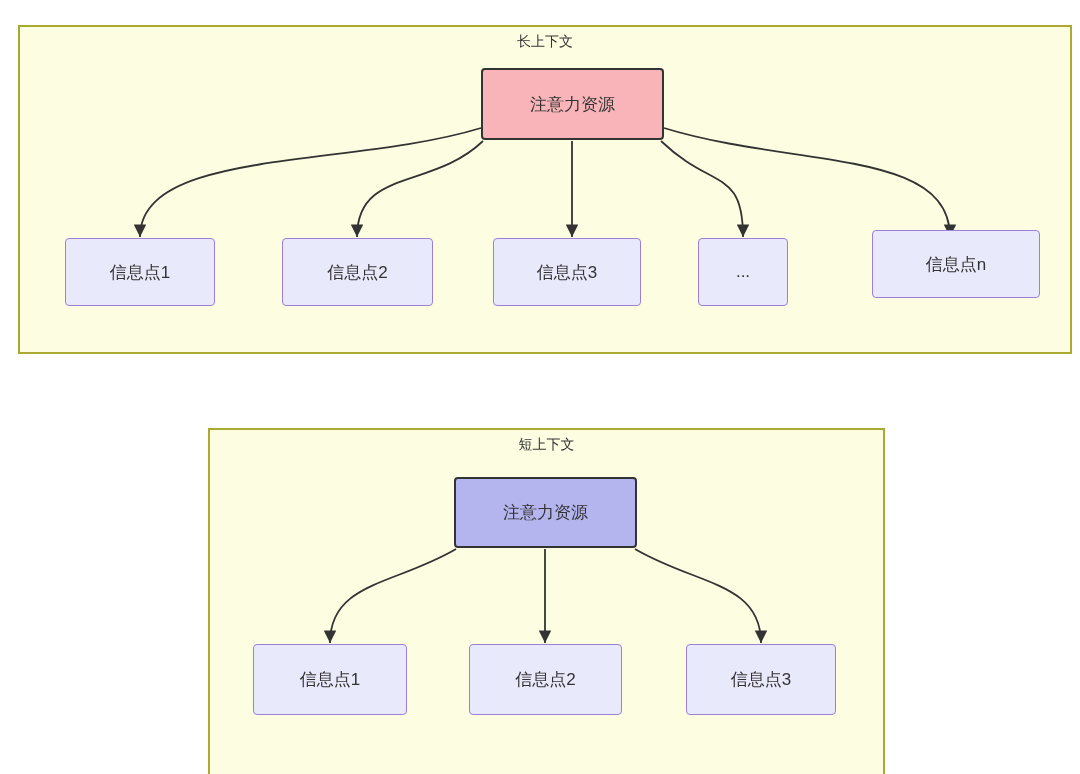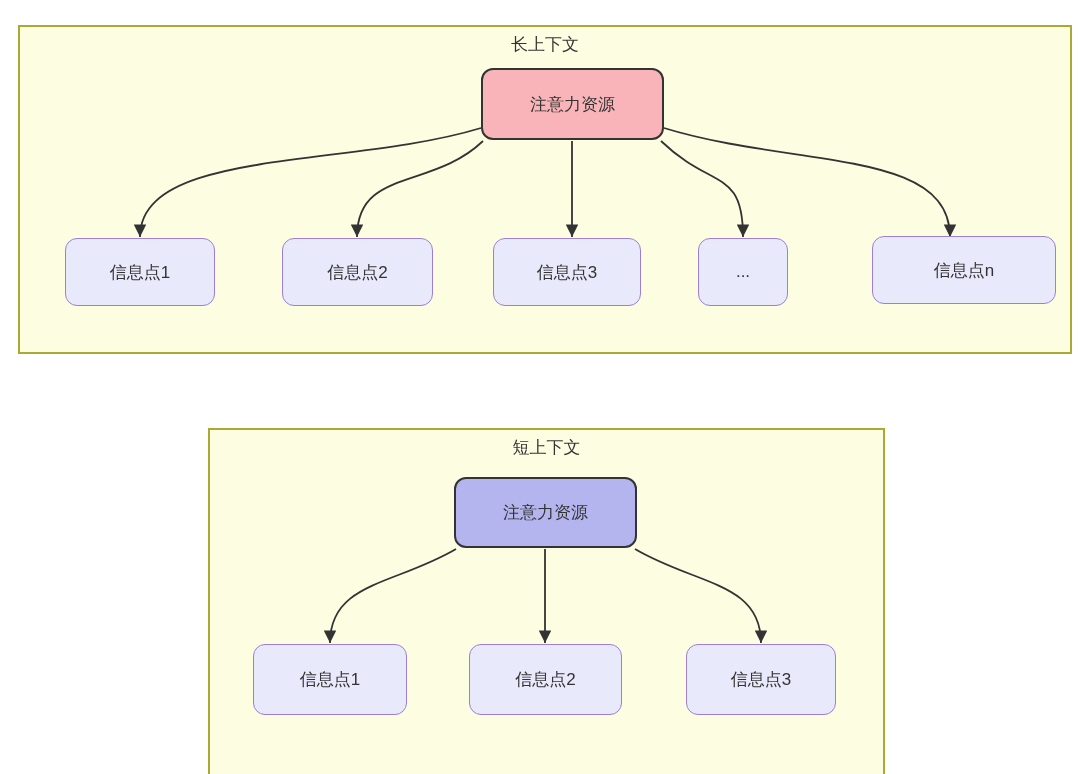--- a/index.html
+++ b/index.html
@@ -33,21 +33,21 @@
     background:var(--container-fill);
     border:2px solid var(--container-border);
   }
   .container.long{ left:18px; top:25px; width:1054px; height:329px; }
   .container.short{ left:208px; top:428px; width:677px; height:425px; }
   .container-title{
     position:absolute;
     top:6px; left:0;
     width:100%;
     text-align:center;
-    font-size:17px;
+    font-size:14px;
     color:var(--text);
   }
   svg.arrows{
     position:absolute;
     left:0; top:0;
     width:1080px; height:774px;
     pointer-events:none;
   }
   svg.arrows path.edge{
     fill:none;
@@ -55,36 +55,36 @@
     stroke-width:1.8px;
   }
   .arrow-head{ fill:var(--arrow); stroke:none; }
   .node{
     position:absolute;
     display:flex;
     align-items:center;
     justify-content:center;
     font-size:17px;
     color:var(--text);
-    border-radius:12px;
+    border-radius:4px;
     text-align:left;
   }
   .node.root{ border:2px solid var(--long-root-border); }
   .node.root.pink{ background:var(--long-root-fill); left:481px; top:68px; width:183px; height:72px; }
   .node.root.purple{ background:var(--short-root-fill); border-color:var(--short-root-border); left:454px; top:477px; width:183px; height:71px; }
   .node.child{
     background:var(--child-fill);
     border:1.5px solid var(--child-border);
   }
   
   .t1{ left:65px;  top:238px; width:150px; height:68px; }
   .t2{ left:282px; top:238px; width:151px; height:68px; }
   .t3{ left:493px; top:238px; width:148px; height:68px; }
   .t4{ left:698px; top:238px; width:90px;  height:68px; }
-  .t5{ left:872px; top:236px; width:184px; height:68px; }
+  .t5{ left:872px; top:230px; width:168px; height:68px; }
   
   .s1{ left:253px; top:644px; width:154px; height:71px; }
   .s2{ left:469px; top:644px; width:153px; height:71px; }
   .s3{ left:686px; top:644px; width:150px; height:71px; }
 </style>
 </head>
 <body>
 
 <div class="canvas">
 

